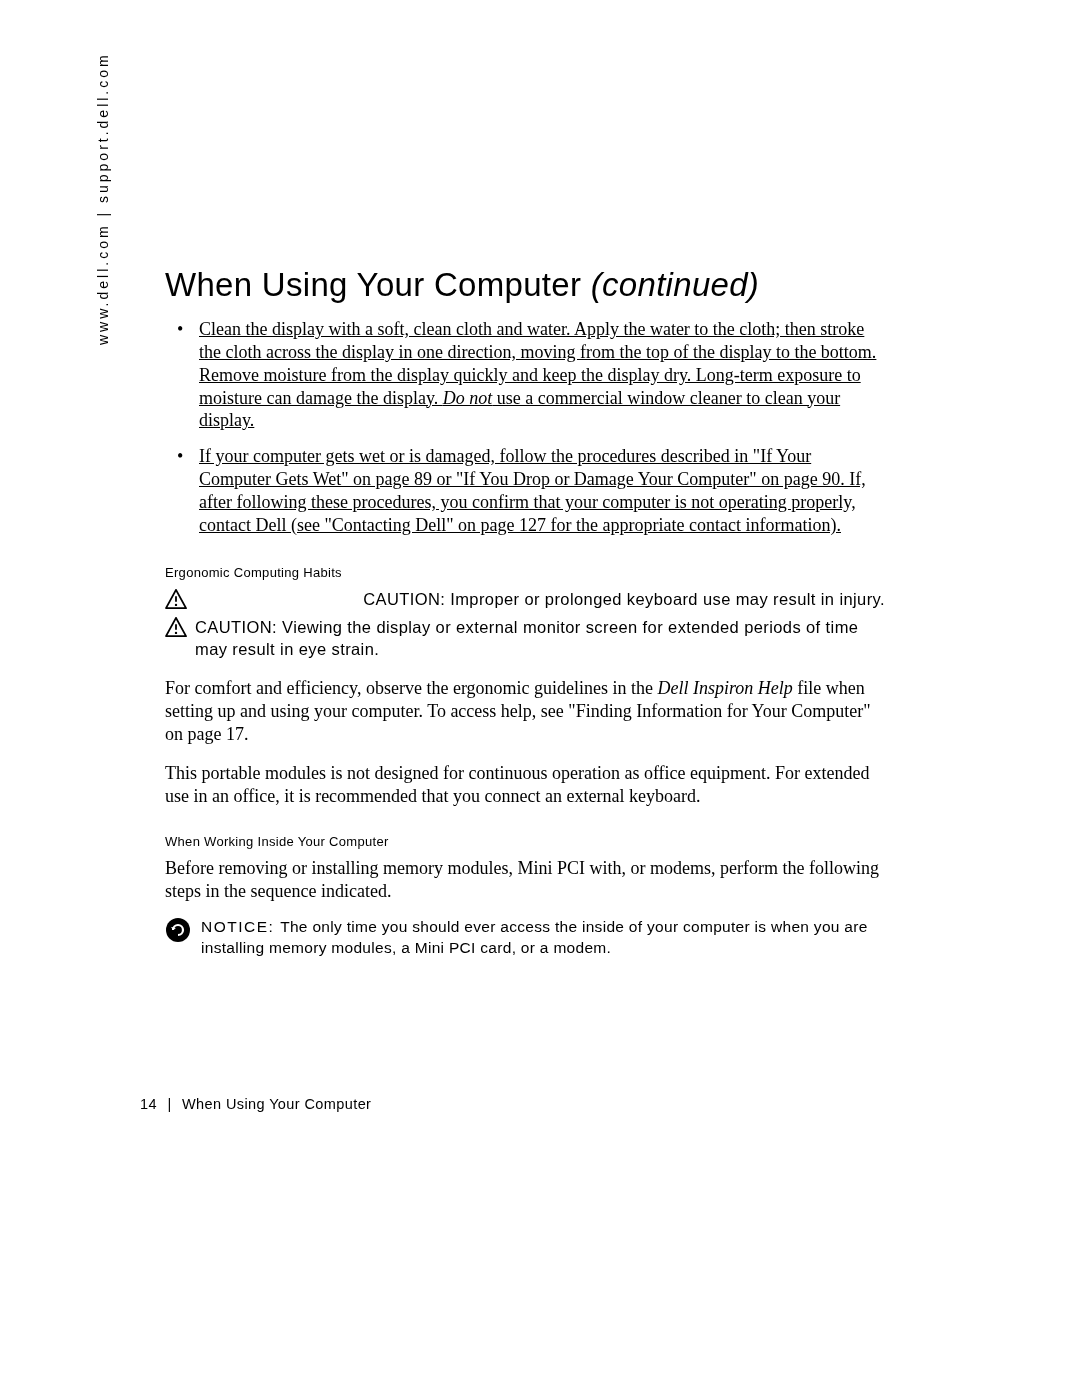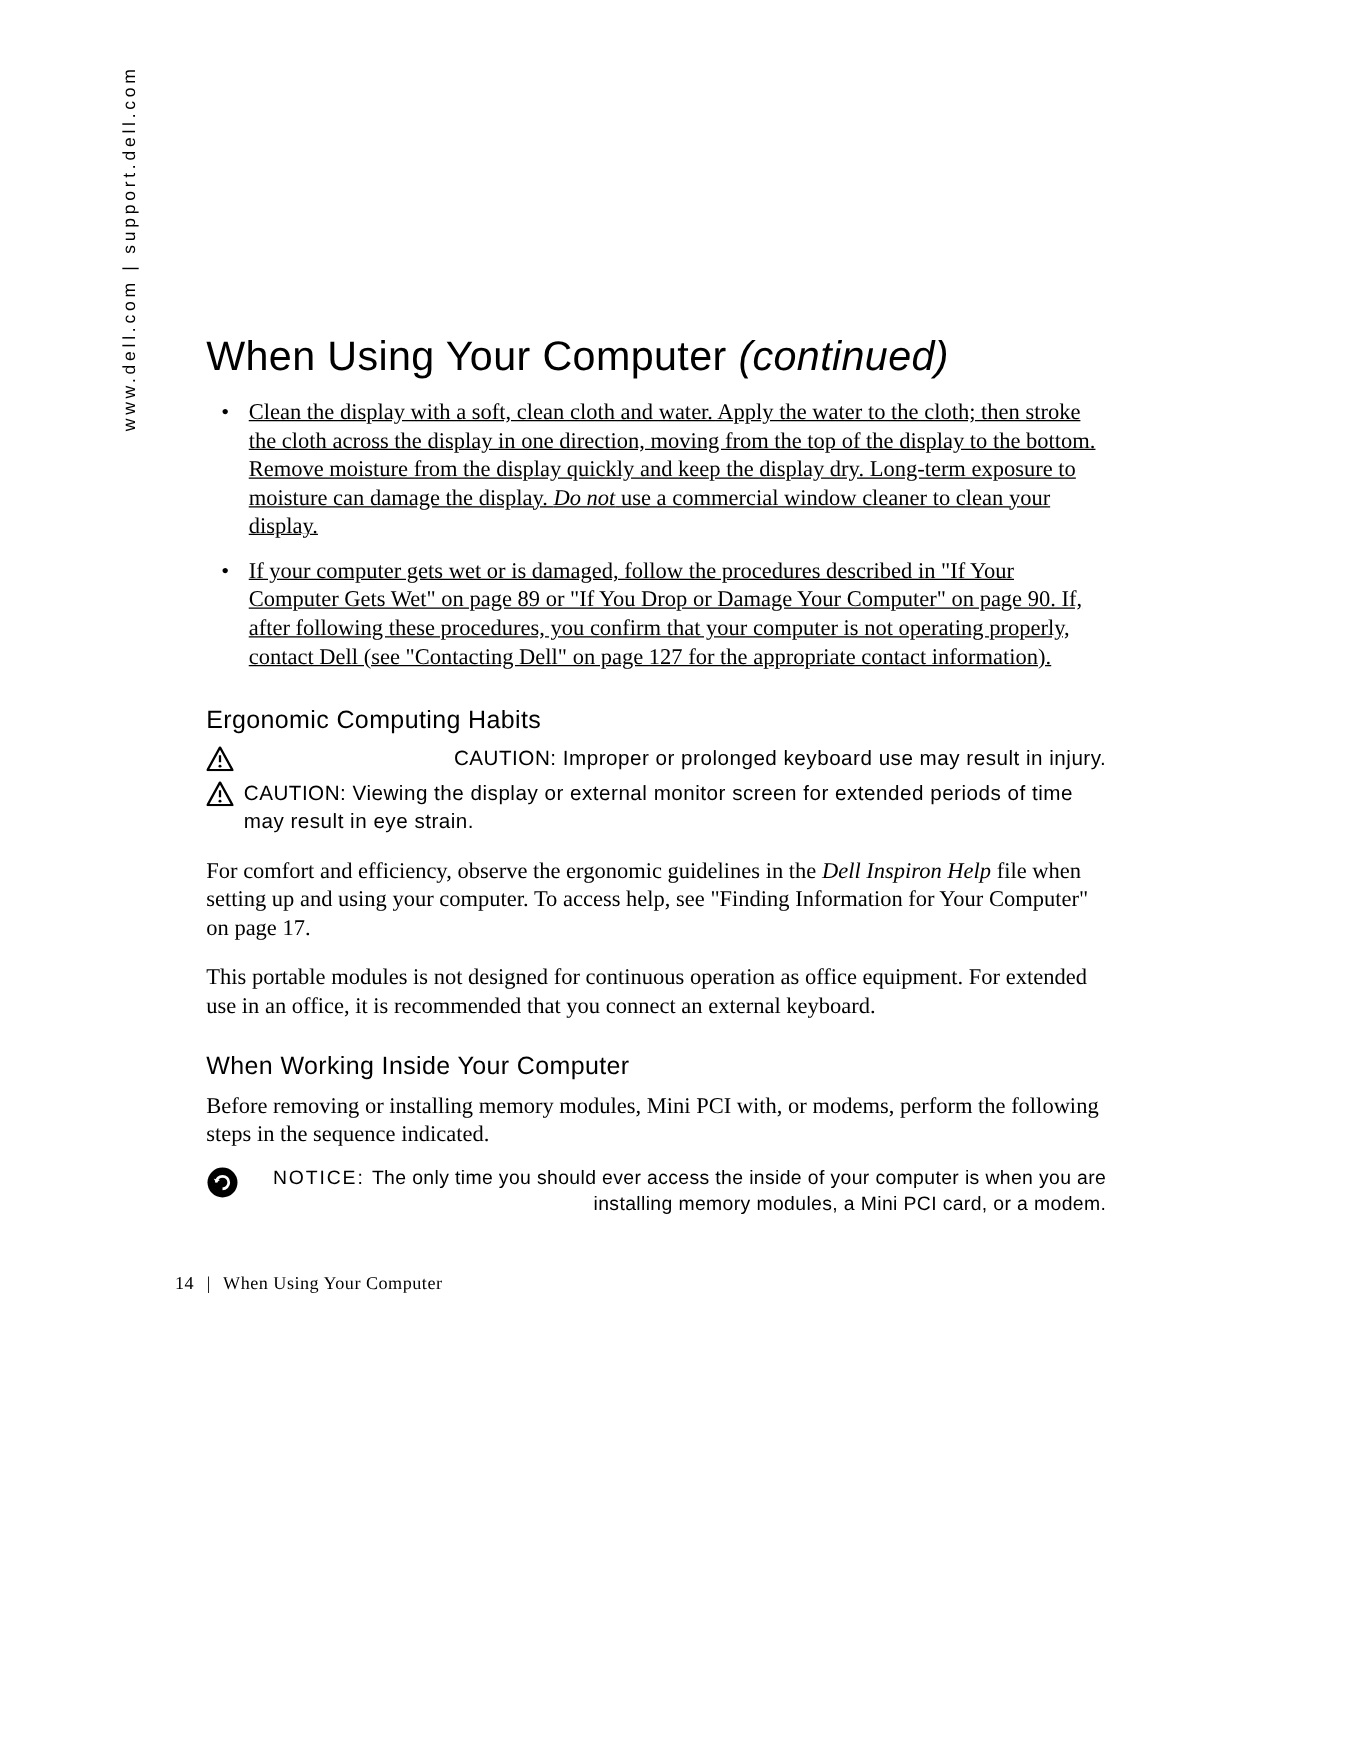--- a/index.html
+++ b/index.html
@@ -59,21 +59,21 @@
     position: absolute;
     left: -22px;
     top: 0;
   }
   .donot {
     font-style: italic;
   }
   h2 {
     font-family: Arial, Helvetica, sans-serif;
     font-weight: 400;
-    font-size: 20px;
+    font-size: 13px;
     margin: 26px 0 8px 0;
     letter-spacing: 0.3px;
   }
   .caution-row {
     display: flex;
     align-items: flex-start;
     gap: 8px;
     margin-bottom: 6px;
     justify-content: space-between;
   }
@@ -101,21 +101,20 @@
     margin: 16px 0 0 0;
   }
   .helpfile {
     font-style: italic;
   }
   .notice-row {
     display: flex;
     align-items: flex-start;
     gap: 10px;
     margin-top: 14px;
-    text-align: right;
   }
   .notice-icon {
     flex: 0 0 auto;
   }
   .notice-icon svg {
     width: 26px;
     height: 26px;
     display: block;
   }
   .notice-text {
@@ -123,22 +122,22 @@
     font-size: 15.5px;
     line-height: 1.35;
     letter-spacing: 0.3px;
   }
   .notice-text .label {
     letter-spacing: 1.5px;
   }
   .footer {
     position: absolute;
     left: 140px;
-    top: 1019px;
-    font-family: Liberation Serif, serif;
+    top: 1096px;
+    font-family: Liberation Sans, sans-serif;
     font-size: 14.5px;
     letter-spacing: 0.4px;
     text-align: right;
   }
   .footer .sep {
     margin: 0 6px;
   }
 </style>
 </head>
 <body>

